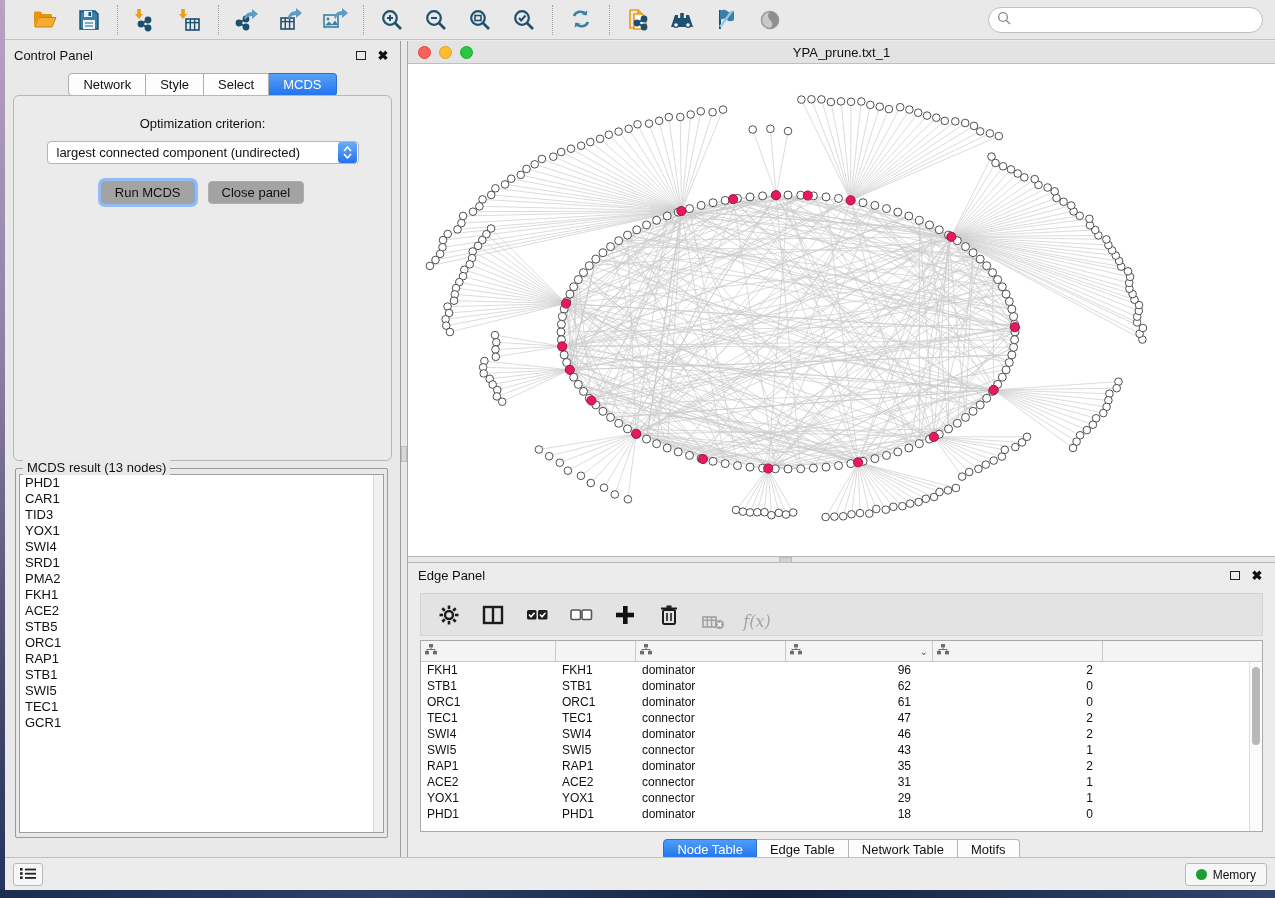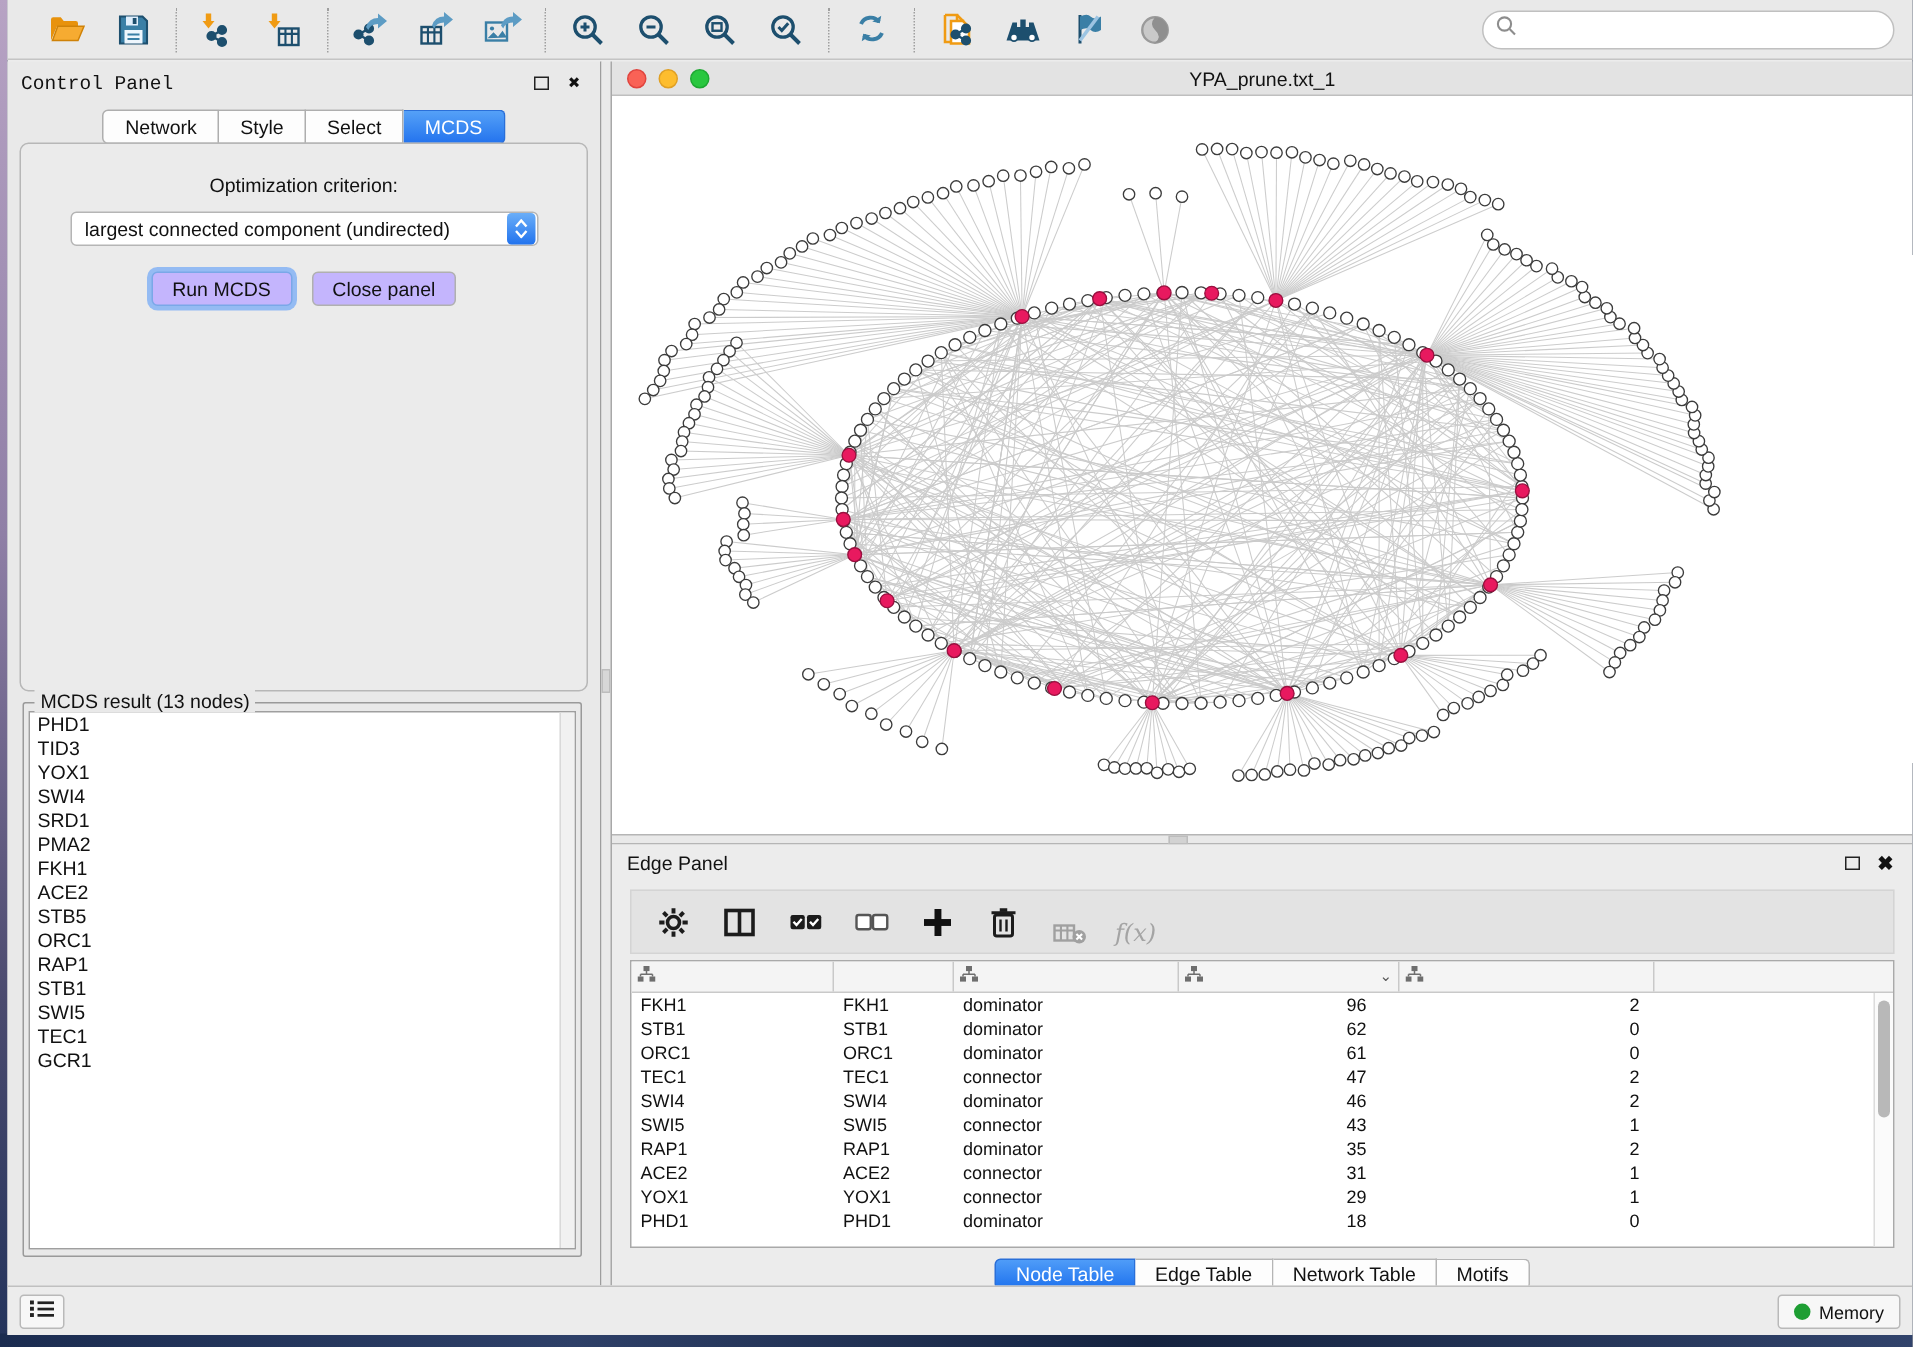--- a/index.html
+++ b/index.html
@@ -22,21 +22,21 @@
   .tb-sep { width:1px; height:30px; border-left:1px dotted #9f9f9f; }
   .tb-btn { width:28px; height:28px; display:flex; align-items:center; justify-content:center; cursor:pointer; }
   .tb-spacer { flex:1; }
   .searchbox { width:275px; height:26px; background:#fff; border:1px solid #c0c0c0;
     border-radius:13px; display:flex; align-items:center; padding:0 8px; gap:5px; }
   .searchbox input { border:none; outline:none; flex:1; font-size:12px; background:transparent; }
 
   
   .control-panel { position:absolute; left:0; top:41px; width:396px; bottom:33px;
     background:#e9e9e9; border-right:1px solid #9d9d9d; }
-  .panel-header { height:28px; display:flex; align-items:center; padding:0 9px;font-family:Liberation Mono, monospace; }
+  .panel-header { height:28px; display:flex; align-items:center; padding:0 9px; }
   .panel-title { font-size:13px; color:#111; flex:1; }
   .float-btn, .close-btn { width:16px; height:16px; display:flex; align-items:center;
     justify-content:center; cursor:pointer; margin-left:6px; }
   .float-glyph { width:10px; height:9px; border:1.6px solid #222; background:transparent; }
   .close-glyph { font-size:13px; font-weight:bold; color:#111; line-height:1; }
 
   .cp-tabs { display:flex; justify-content:center; margin-top:4px; }
   .cp-tab { font-size:13px; padding:3px 14px; background:#fdfdfd; border:1px solid #aeaeae;
     border-left:none; color:#111; cursor:pointer; }
   .cp-tab:first-child { border-left:1px solid #aeaeae; border-radius:4px 0 0 4px; }
@@ -46,21 +46,21 @@
   .cp-card { position:absolute; left:8px; right:8px; top:54px; height:366px;
     border:1px solid #b7b7b7; border-radius:6px; background:#ebebeb; }
   .opt-label { text-align:center; font-size:13px; color:#111; margin-top:20px; }
   .opt-select { margin:10px auto 0 auto; width:312px; height:23px; background:#fff;
     border:1px solid #b5b5b5; border-radius:4px; display:flex; align-items:center; cursor:pointer; }
   .opt-select .sel-text { flex:1; font-size:13px; padding-left:9px; color:#111; white-space:nowrap; }
   .sel-stepper { width:19px; height:21px; margin:0 1px; background:linear-gradient(#6aaef8,#2273ee);
     border-radius:3px; display:flex; flex-direction:column; align-items:center; justify-content:center; gap:1px; }
   .sel-stepper svg { display:block; }
   .cp-buttons { display:flex; justify-content:center; gap:13px; margin-top:17px; }
-  .cp-btn { font-size:13px; padding:3px 13px; background:#c4b5fd; border:1px solid #b0b0b0;
+  .cp-btn { font-size:13px; padding:3px 13px; background:#a3a3a3; border:1px solid #b0b0b0;
     border-radius:4px; color:#111; cursor:pointer; }
   .cp-btn.focused { box-shadow:0 0 0 3px rgba(90,155,248,.6); border-color:#7aa8e8; }
 
   .mcds-box { position:absolute; left:10px; right:12px; top:427px; height:370px; }
   .mcds-legend { position:absolute; top:-8px; left:8px; background:#e9e9e9; padding:0 4px;
     font-size:13px; color:#111; z-index:2; }
   .mcds-frame { position:absolute; inset:0; border:1px solid #9a9a9a; border-radius:2px; }
   .mcds-list { position:absolute; left:4px; right:4px; top:6px; bottom:5px; background:#fff;
     border:1px solid #9f9f9f; overflow:hidden; }
   .mcds-item { font-size:13px; color:#111; line-height:16px; padding-left:5px; }
@@ -362,20 +362,21 @@
         <button class="cp-btn focused">Run MCDS</button>
         <button class="cp-btn">Close panel</button>
       </div>
     </div>
 
     <div class="mcds-box">
       <span class="mcds-legend">MCDS result (13 nodes)</span>
       <div class="mcds-frame"></div>
       <div class="mcds-list" id="mcds-list">
         <div class="mcds-item">PHD1</div>
+          <div class="mcds-item">CAR1</div>
           <div class="mcds-item">TID3</div>
           <div class="mcds-item">YOX1</div>
           <div class="mcds-item">SWI4</div>
           <div class="mcds-item">SRD1</div>
           <div class="mcds-item">PMA2</div>
           <div class="mcds-item">FKH1</div>
           <div class="mcds-item">ACE2</div>
           <div class="mcds-item">STB5</div>
           <div class="mcds-item">ORC1</div>
           <div class="mcds-item">RAP1</div>

